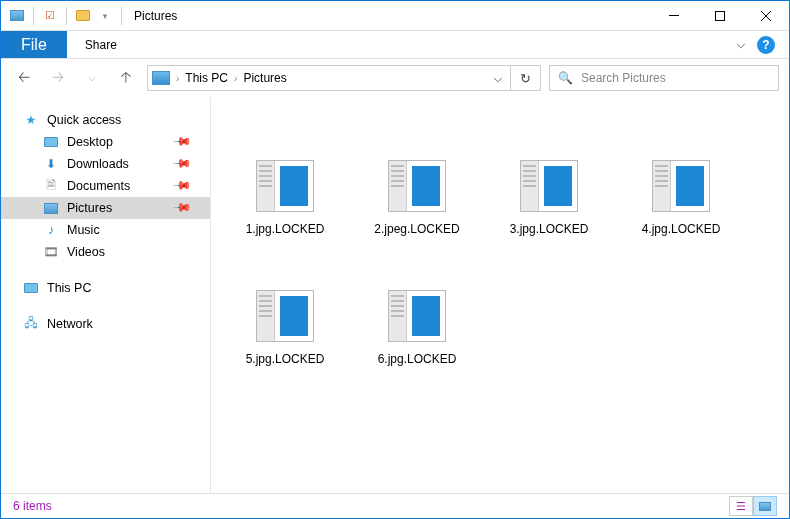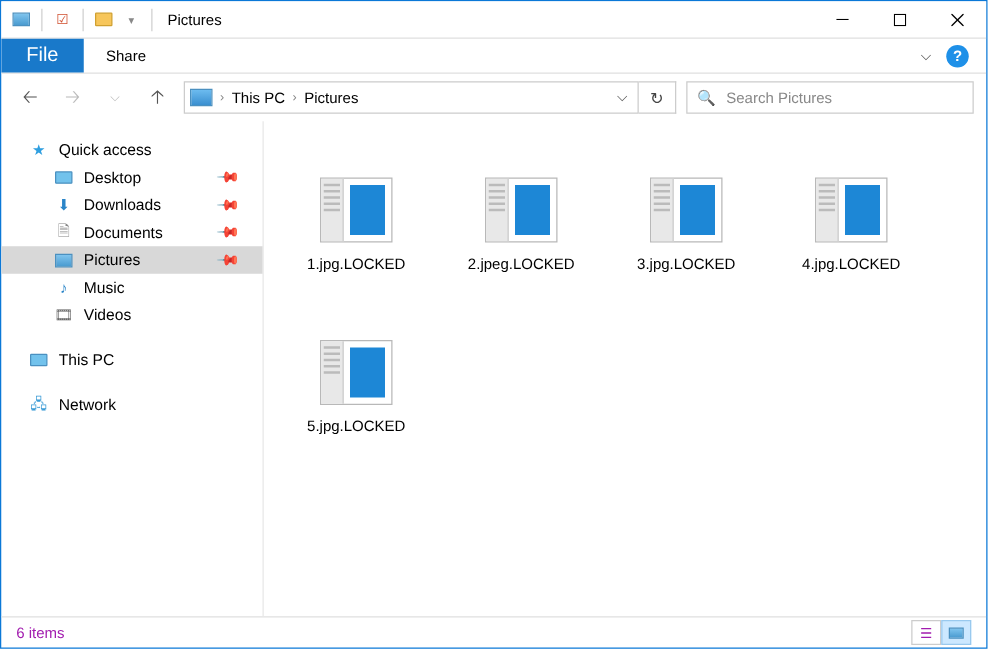--- a/index.html
+++ b/index.html
@@ -46,21 +46,21 @@
 .side-item.selected { background: #d8d8d8; }
 .pin { position: absolute; right: 20px; color: #888; font-size: 12px; transform: rotate(45deg); }
 .side-icn { width: 16px; height: 16px; display: inline-flex; align-items: center; justify-content: center; font-size: 12px; }
 .star-blue { color: #2f9fe0; }
 .folder-y { width: 14px; height: 11px; background: #f7c65b; border: 1px solid #d0a030; border-radius: 1px; }
 .pic-ic { width: 14px; height: 11px; background: linear-gradient(#7fc4ee, #4a9bd0); border: 1px solid #4a90c0; }
 .monitor-ic { width: 14px; height: 10px; background: #72c2ec; border: 1px solid #4a90c0; border-radius: 1px; }
 
 
 .filegrid { flex: 1; padding: 14px 10px; display: flex; flex-wrap: wrap; align-content: flex-start; gap: 4px 4px; }
-.file-item { width: 128px; height: 126px; display: flex; flex-direction: column; align-items: center; justify-content: center; padding-top: 12px; border: 1px solid transparent; }
+.file-item { width: 128px; height: 126px; display: flex; flex-direction: column; align-items: center; justify-content: flex-end; padding-top: 12px; border: 1px solid transparent; }
 .file-thumb { width: 58px; height: 52px; background: #fff; border: 1px solid #b8b8b8; position: relative; display: flex; }
 .thumb-left { width: 18px; background: #e8e8e8; border-right: 1px solid #ccc; display:flex; flex-direction:column; gap:3px; padding:4px 2px; }
 .thumb-left div { height:2px; background:#bbb; }
 .thumb-right { flex: 1; background: #1d87d6; margin: 5px; }
 .file-name { font-size: 12px; color: #000; margin-top: 10px; text-align: center; word-break: break-all; }
 
 
 .statusbar { height: 25px; border-top: 1px solid #e0e0e0; display: flex; align-items: center; padding: 0 12px; font-size: 12px; color: #a21caf; }
 .status-spacer { flex: 1; }
 .view-toggle { display: flex; gap: 0; }
@@ -253,20 +253,33 @@
             <div></div>
             <div></div>
             <div></div>
             <div></div>
             <div></div>
           </div>
           <div class="thumb-right"></div>
         </div>
       <div class="file-name">5.jpg.LOCKED</div>
     </div>
+    <div class="file-item">
+      <div class="file-thumb">
+          <div class="thumb-left">
+            <div></div>
+            <div></div>
+            <div></div>
+            <div></div>
+            <div></div>
+          </div>
+          <div class="thumb-right"></div>
+        </div>
+      <div class="file-name">6.jpg.LOCKED</div>
+    </div>
   </div>
 </div>
 
 <div class="statusbar">
   <span>6 items</span>
   <div class="status-spacer"></div>
   <div class="view-toggle">
     <div class="view-opt">☰</div>
     <div class="view-opt active">
         <span class="pic-ic" style="width:12px;height:9px"></span>

